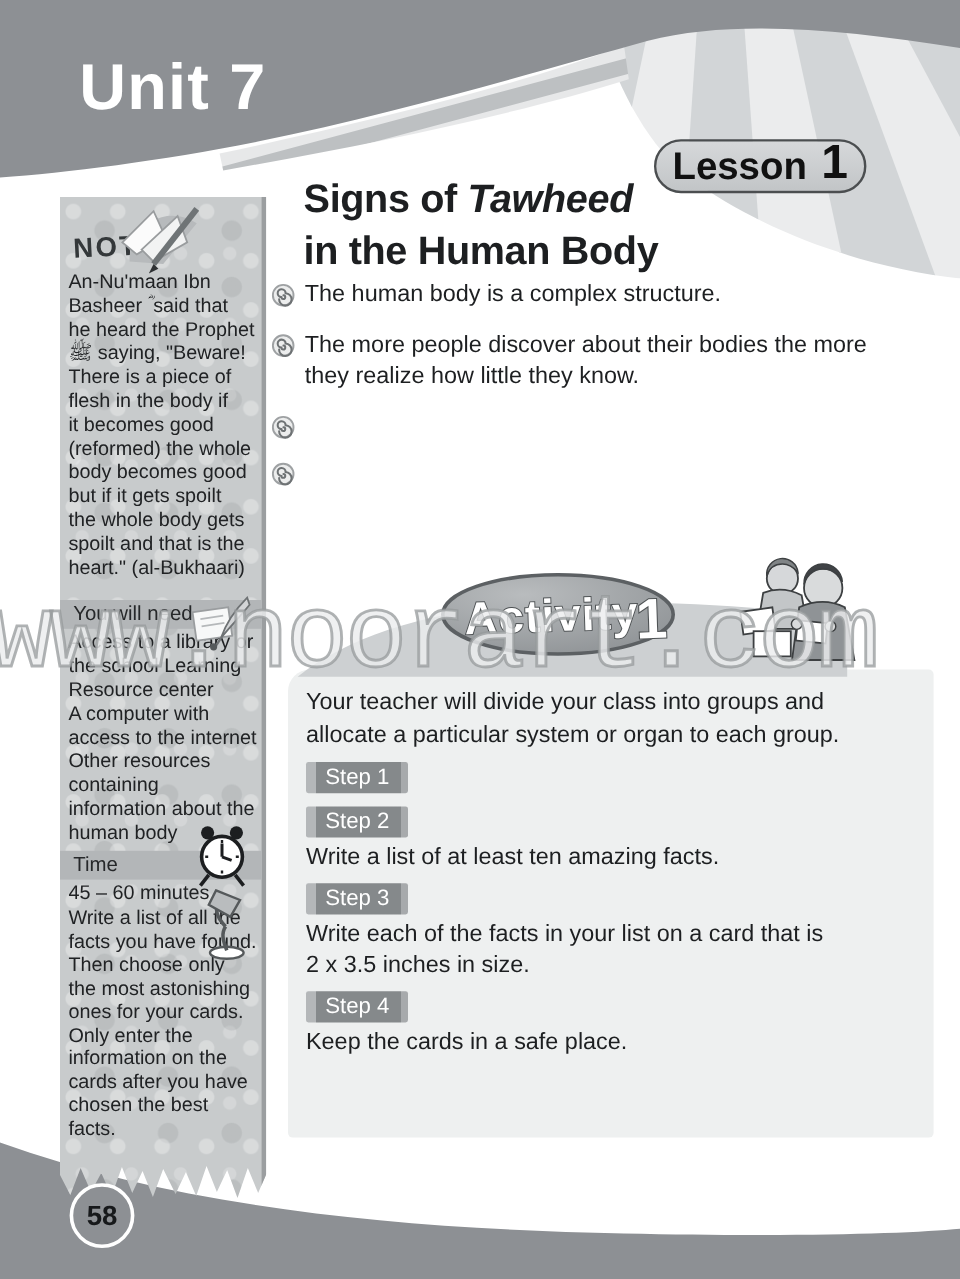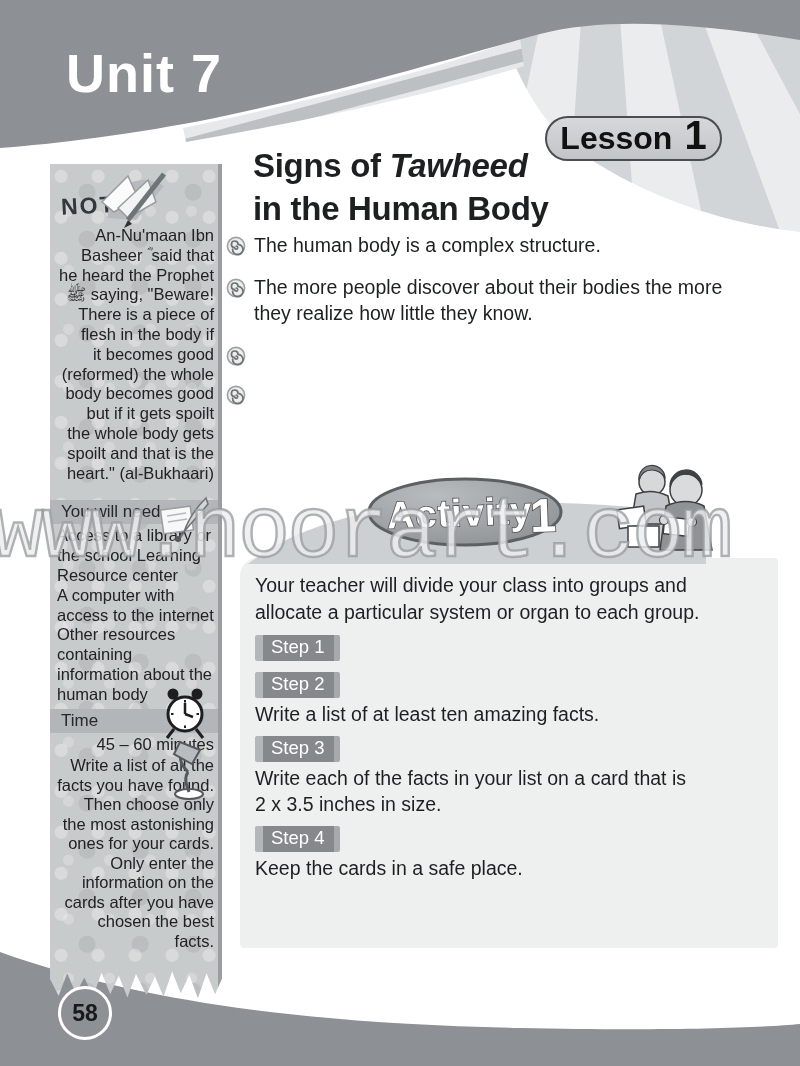--- a/index.html
+++ b/index.html
@@ -48,21 +48,21 @@
         radial-gradient(circle at 45% 80%, rgba(255,255,255,.22) 0 5px, transparent 6px);
       background-size:37px 41px,53px 47px,41px 59px;
       border-right:4px solid #9b9ea0;
       clip-path:polygon(0 0,100% 0,100% 97.4%,96% 99.3%,91% 96.8%,86% 99.8%,81% 97%,76% 99.2%,
         71% 96.6%,66% 99.6%,61% 97.2%,56% 99.4%,50% 96.9%,45% 99.7%,40% 97.1%,35% 99.3%,
         30% 96.7%,25% 99.6%,20% 97.3%,15% 99.2%,10% 96.8%,5% 99.5%,0 97.5%);}
   .note-header{position:relative;height:62px;}
   .note-label{position:absolute;left:11px;top:28px;font-size:23px;font-weight:800;letter-spacing:2px;
       color:#34383a;transform:rotate(-3deg);}
   #note-icon{position:absolute;left:44px;top:4px;}
-  .sb-text{margin:0 4px 0 7px;font-size:16.5px;line-height:19.8px;color:#202224;text-align:right;}
+  .sb-text{margin:0 4px 0 7px;font-size:16.5px;line-height:19.8px;color:#202224;}
   .note-para{margin-top:0px;}
   .sb-band{position:relative;margin-top:18px;height:24px;background:#b3b6b8;color:#26282a;
       font-size:17px;line-height:24px;padding-left:11px;z-index:1;}
   .sb-band.first{margin-top:17px;}
   .sb-band.tight{margin-top:4px;}
   .needs-list{margin:2px 4px 0 7px;padding:0;list-style:none;}
   .needs-list li{font-size:16.5px;line-height:19.8px;color:#202224;}
   .time-value{margin-top:2px;}
   .sugg-text{margin-top:2px;line-height:19.5px;}
   #quill-icon{position:absolute;right:6px;top:330px;z-index:2;}

